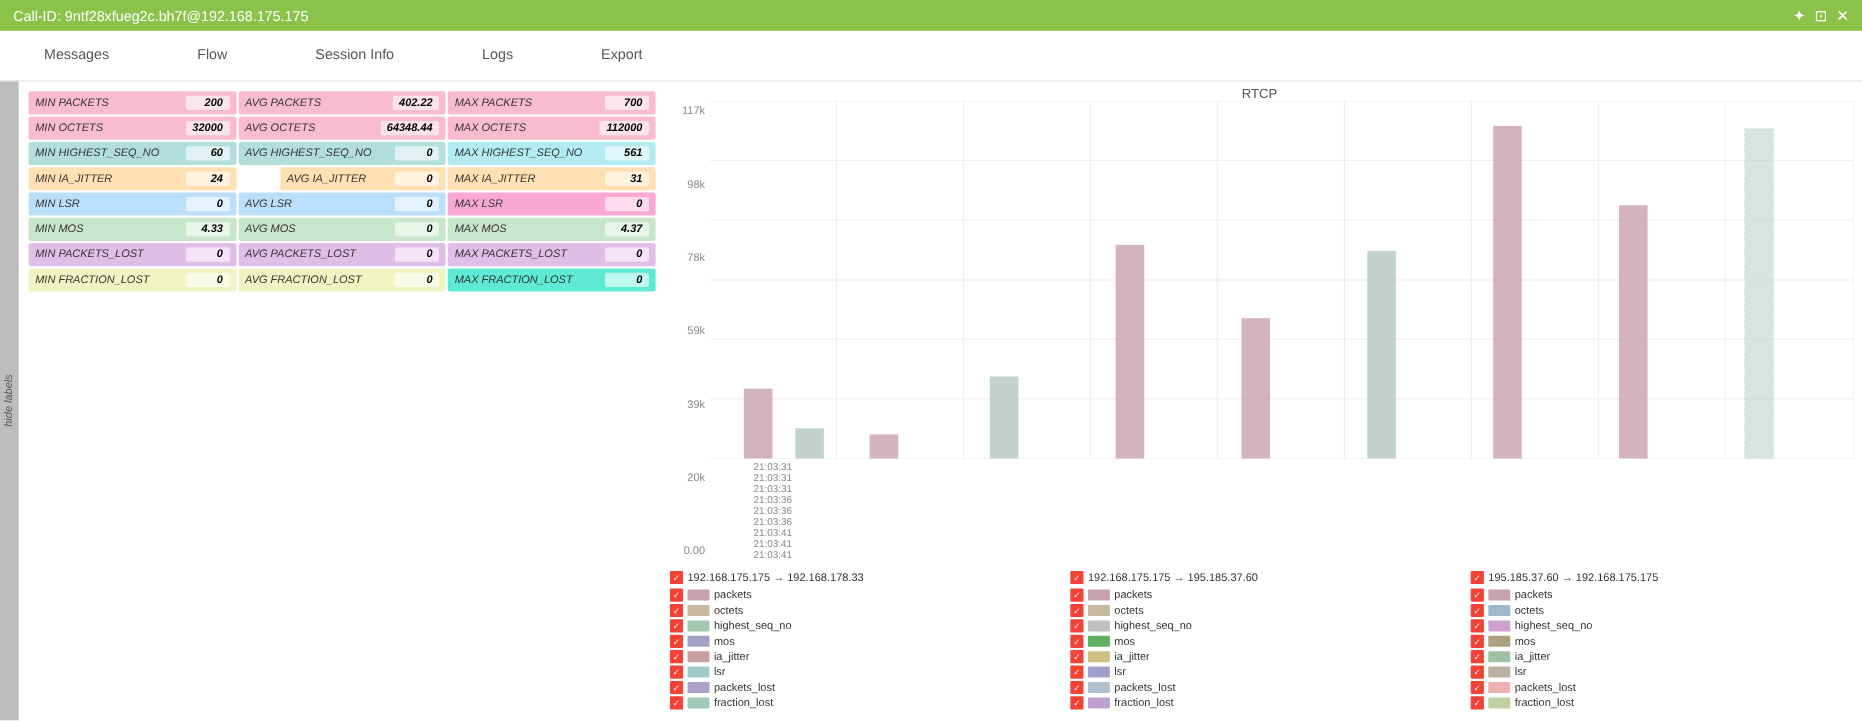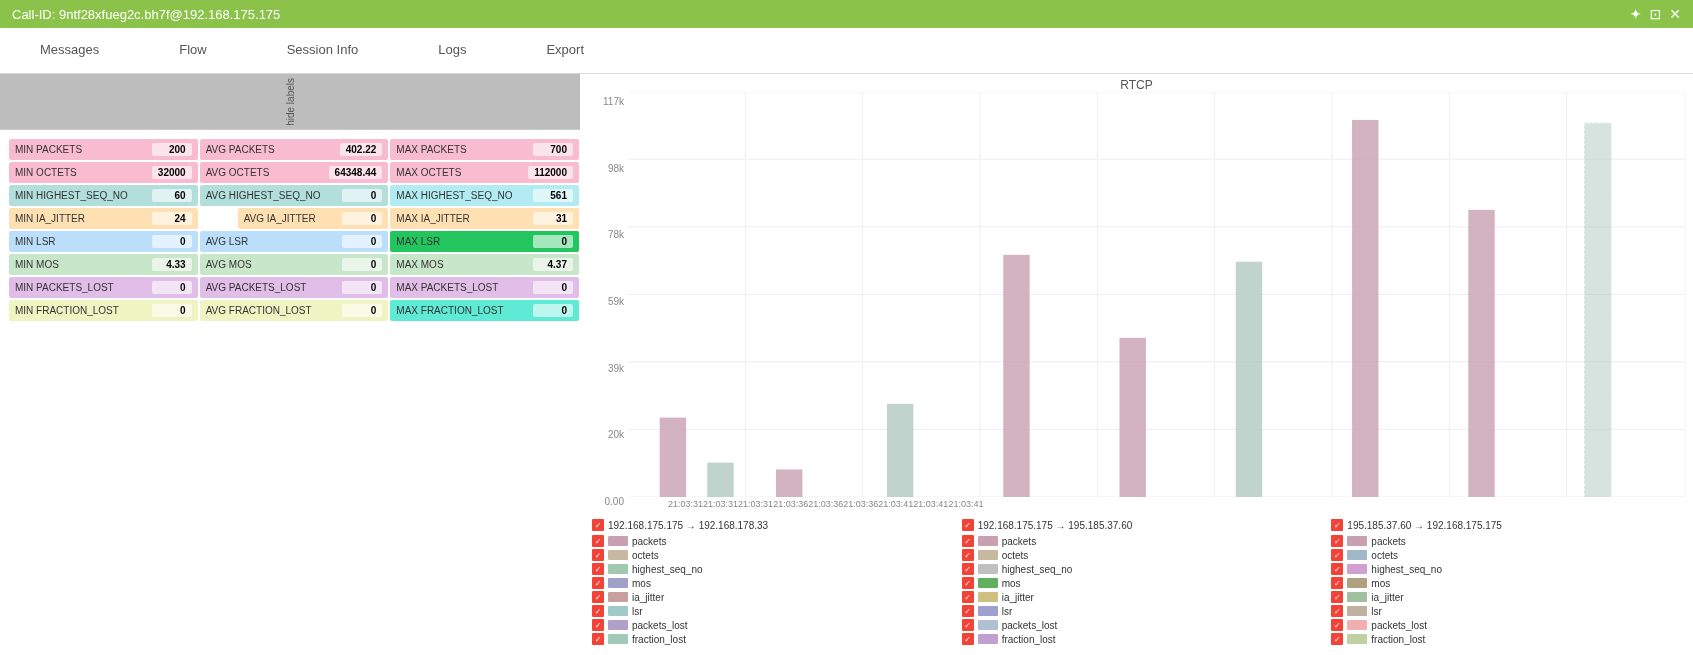--- a/index.html
+++ b/index.html
@@ -145,30 +145,32 @@
       font-size: 10px;
       color: #888;
       padding: 4px 4px;
       text-align: right;
       width: 40px;
       gap: 30px;
     }
     
     .x-axis-labels {
       display: flex;
-      justify-content: flex-start;
+      justify-content: center;
       font-size: 9px;
       color: #888;
       padding: 2px 40px;
+      flex-direction: column;
     }
 
     .stats-wrapper {
       display: flex;
-      flex-direction: column;
+      flex-direction: row;
       height: 100%;
+      font-style: italic;
     }
     .hide-label-vertical {
       writing-mode: vertical-rl;
       text-orientation: mixed;
       transform: rotate(180deg);
       background: #bdbdbd;
       color: #555;
       font-size: 10px;
       padding: 4px 3px;
       cursor: pointer;
@@ -254,21 +256,21 @@
             <span class="stat-value">31</span>
           </div>
           <div class="stat-cell" style="background: rgb(187, 222, 251);">
             <span class="stat-label">MIN LSR</span>
             <span class="stat-value">0</span>
           </div>
           <div class="stat-cell" style="background: rgb(187, 222, 251);">
             <span class="stat-label">AVG LSR</span>
             <span class="stat-value">0</span>
           </div>
-          <div class="stat-cell" style="background: #22c55e;">
+          <div class="stat-cell" style="background: #f9a8d4;">
             <span class="stat-label">MAX LSR</span>
             <span class="stat-value">0</span>
           </div>
           <div class="stat-cell" style="background: rgb(200, 230, 201);">
             <span class="stat-label">MIN MOS</span>
             <span class="stat-value">4.33</span>
           </div>
           <div class="stat-cell" style="background: rgb(200, 230, 201);">
             <span class="stat-label">AVG MOS</span>
             <span class="stat-value">0</span>

